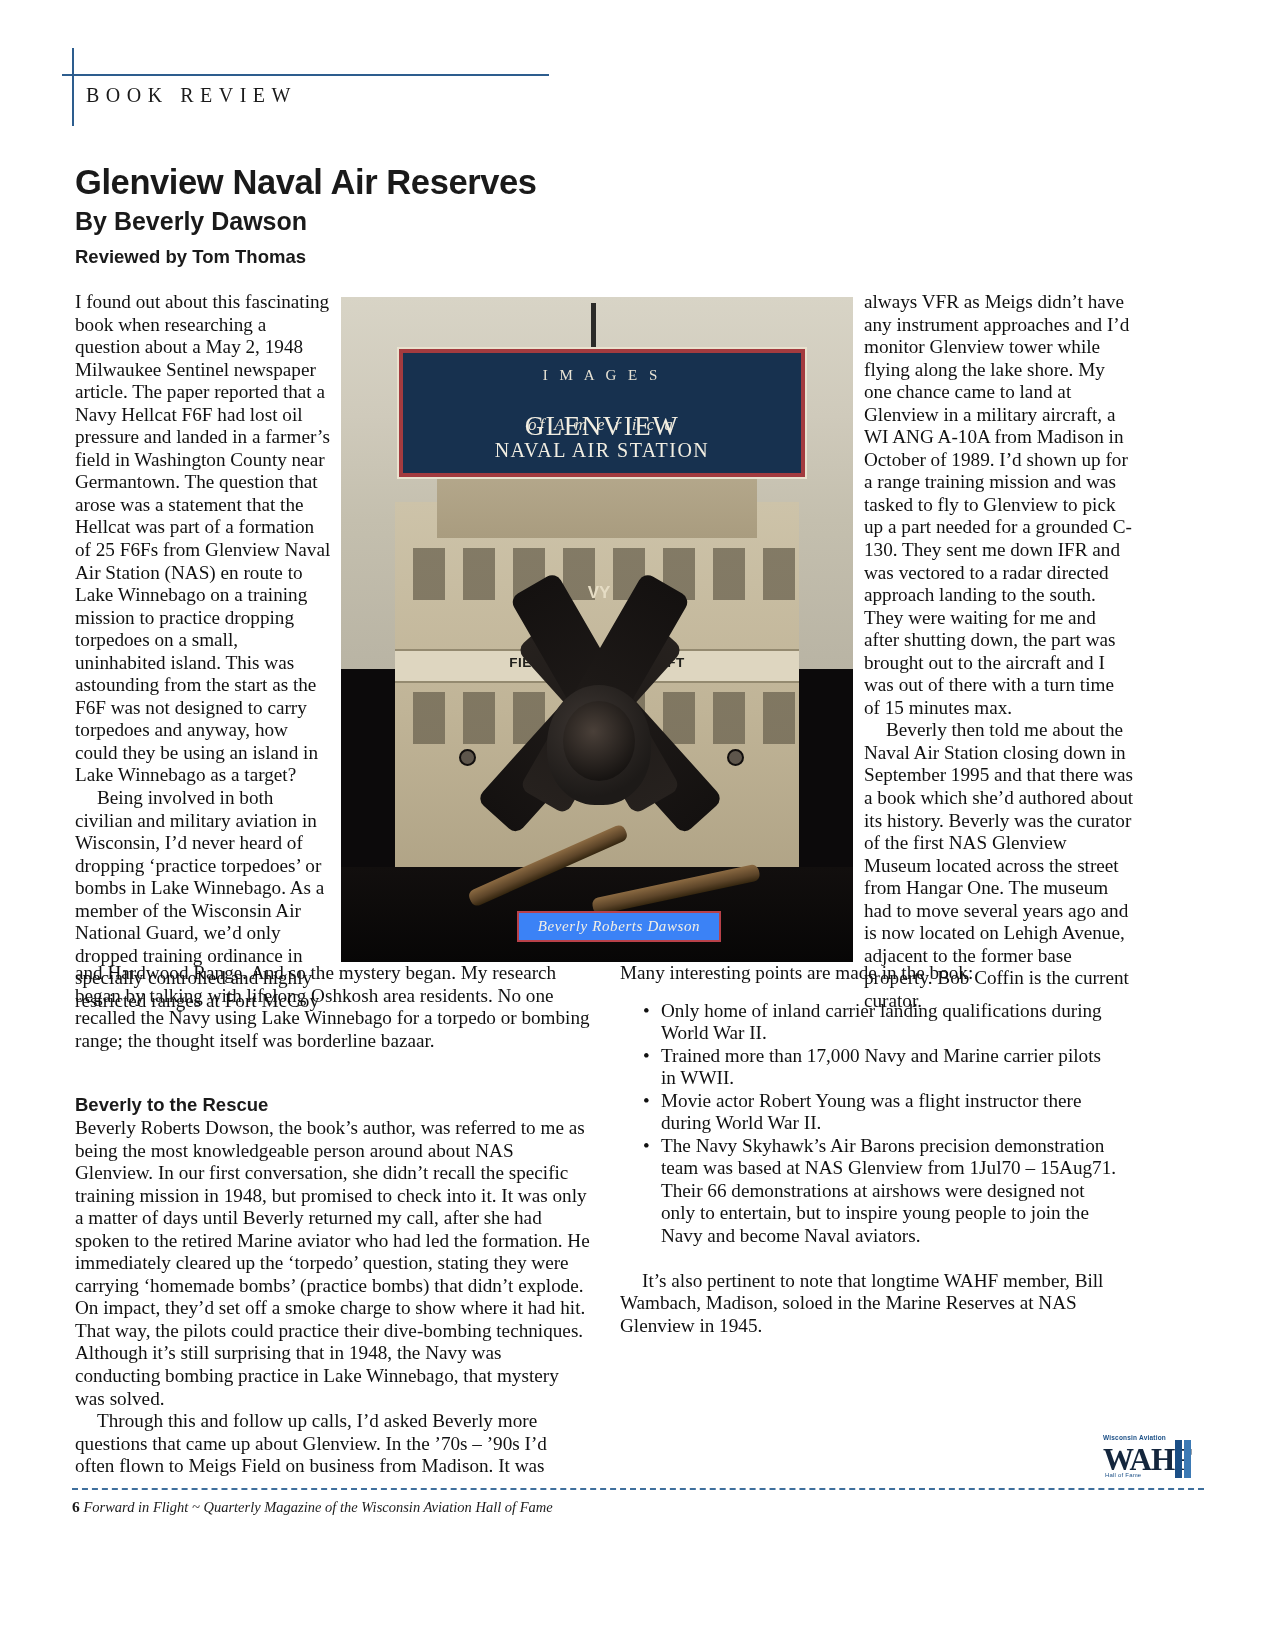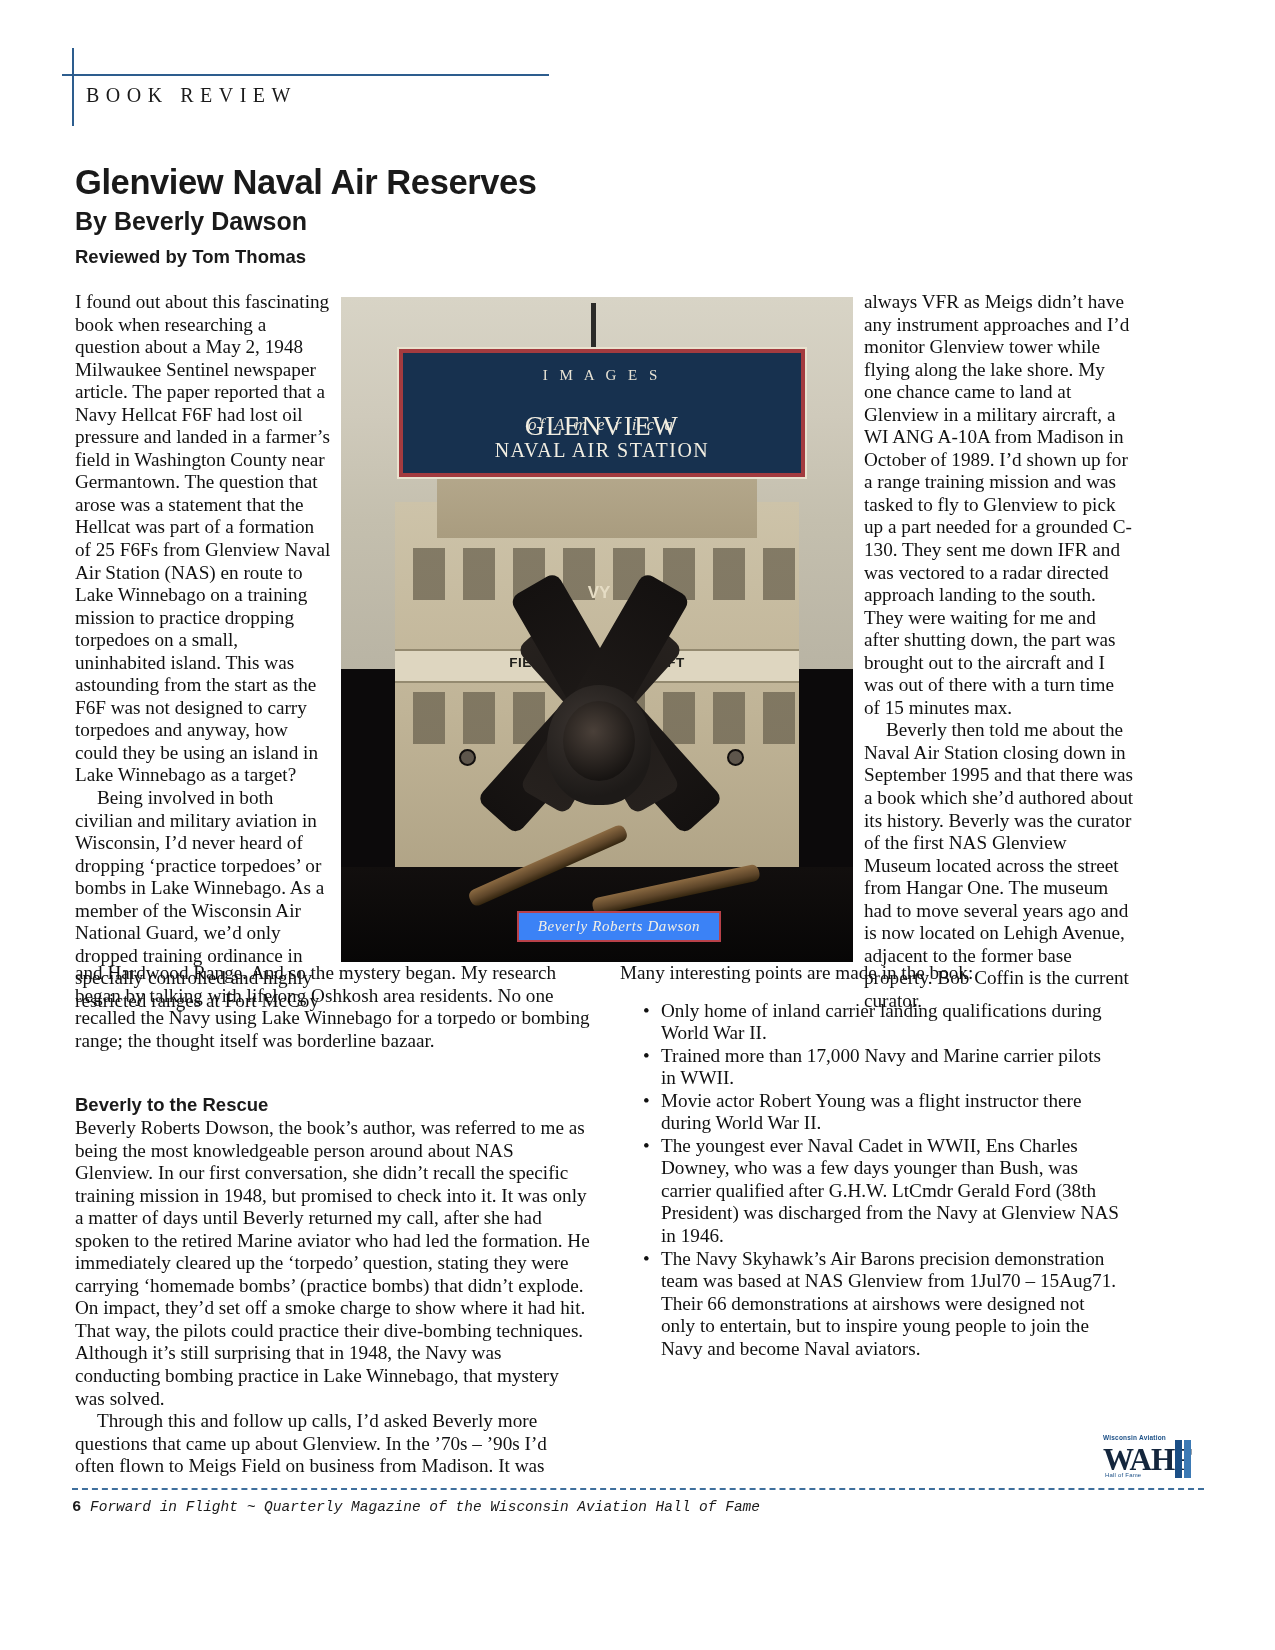--- a/index.html
+++ b/index.html
@@ -200,21 +200,21 @@
     font-size:15px;letter-spacing:.6px;color:#f3efe6;
   }
 
   
   .foot-rule{
     position:absolute;left:72px;top:1488px;width:1132px;height:0;
     border-top:2px dashed #3f6f9c;
   }
   .foot-text{
     position:absolute;left:72px;top:1498px;
-    font-family:Liberation Mono, monospace;
+    font-family:Liberation Serif, serif;
     font-size:14.5px;color:#1a1a1a;
   }
   .foot-text .pg{font-weight:bold;font-style:normal;font-size:15.5px;}
   .foot-text .fi{font-style:italic;}
 
   .wahf{
     position:absolute;left:1091px;top:1434px;width:113px;height:48px;
   }
   .wahf-top{
     position:absolute;left:12px;top:0;
@@ -323,23 +323,23 @@
     <p>Beverly Roberts Dowson, the book’s author, was referred to me as being the most knowledgeable person around about NAS Glenview. In our first conversation, she didn’t recall the specific training mission in 1948, but promised to check into it. It was only a matter of days until Beverly returned my call, after she had spoken to the retired Marine aviator who had led the formation. He immediately cleared up the ‘torpedo’ question, stating they were carrying ‘homemade bombs’ (practice bombs) that didn’t explode. On impact, they’d set off a smoke charge to show where it had hit. That way, the pilots could practice their dive-bombing techniques. Although it’s still surprising that in 1948, the Navy was conducting bombing practice in Lake Winnebago, that mystery was solved.</p>
     <p class="ind">Through this and follow up calls, I’d asked Beverly more questions that came up about Glenview. In the ’70s – ’90s I’d often flown to Meigs Field on business from Madison. It was</p>
   </div>
 
   <div class="col full-right">
     <p>Many interesting points are made in the book:</p>
     <ul class="points">
       <li>Only home of inland carrier landing qualifications during World War II.</li>
       <li>Trained more than 17,000 Navy and Marine carrier pilots in WWII.</li>
       <li>Movie actor Robert Young was a flight instructor there during World War II.</li>
-      <li>The youngest ever Naval Cadet in WWII, Ens Charles Downey, who was a few days younger than Bush, was carrier qualified after G.H.W. LtCmdr Gerald Ford (38th President) was discharged from the Navy at Glenview NAS in 1946.</li>
       <li>The Navy Skyhawk’s Air Barons precision demonstration team was based at NAS Glenview from 1Jul70 – 15Aug71. Their 66 demonstrations at airshows were designed not only to entertain, but to inspire young people to join the Navy and become Naval aviators.</li>
     </ul>
+    <p class="ind" style="margin-top:22px;">It’s also pertinent to note that longtime WAHF member, Bill Wambach, Madison, soloed in the Marine Reserves at NAS Glenview in 1945.</p>
   </div>
 
   <div class="wahf">
     <div class="wahf-top">Wisconsin Aviation</div>
     <div class="wahf-main">WAHF</div>
     <div class="wahf-sub">Hall of Fame</div>
     <div class="wahf-bar"></div>
     <div class="wahf-bar2"></div>
   </div>
 

